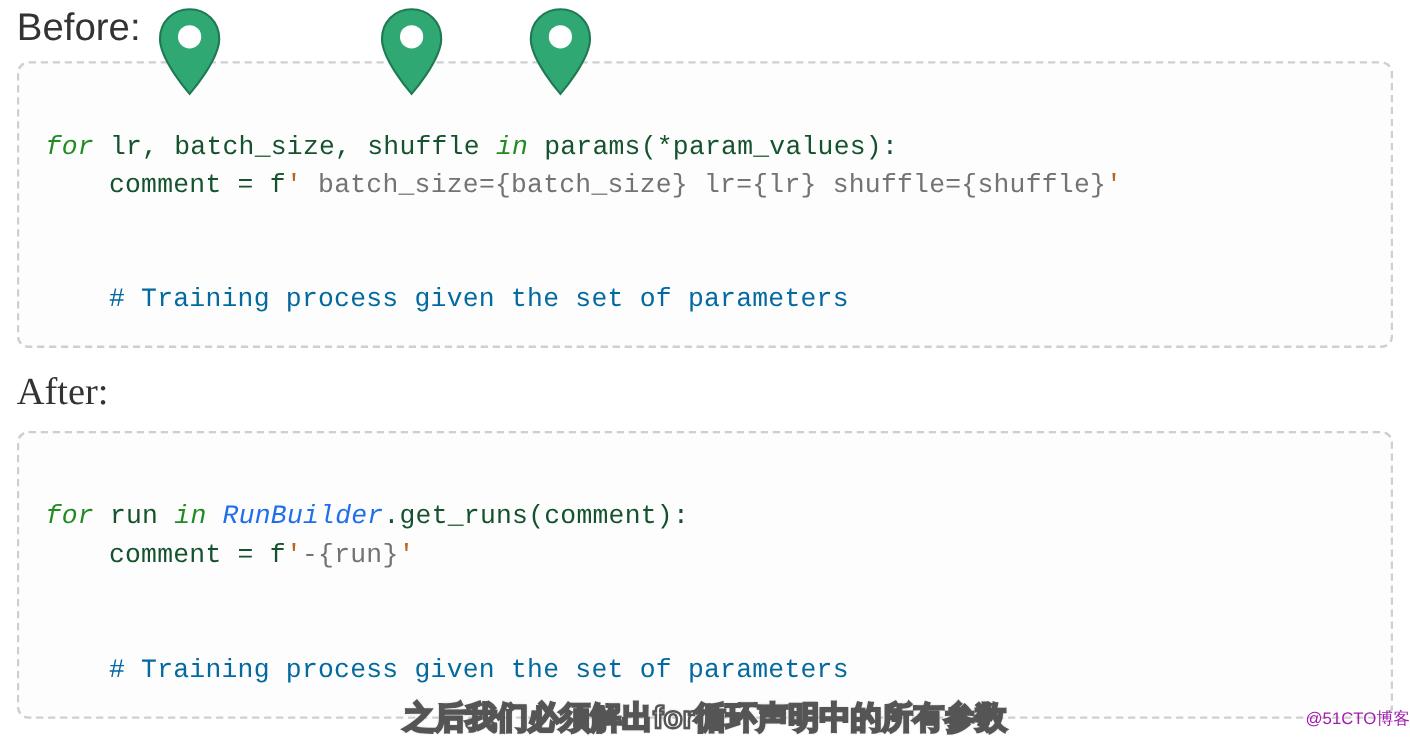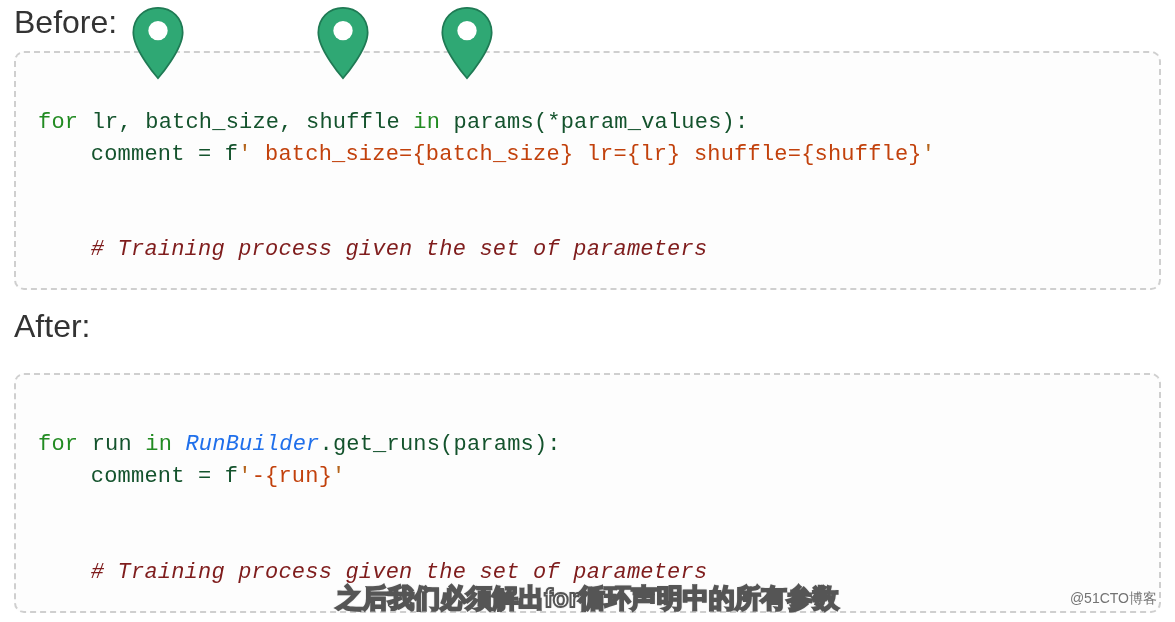--- a/index.html
+++ b/index.html
@@ -11,41 +11,41 @@
     position: relative;
     overflow: hidden;
   }
   .heading {
     font-size: 32px;
     color: #333;
     font-weight: 400;
     padding-left: 14px;
   }
   .h1 { margin-top: 4px; }
-  .h2 { margin-top: 18px; margin-bottom: 28px; }
+  .h2 { margin-top: 18px; margin-bottom: 14px; font-family: Liberation Serif, serif; }
   .code-block {
     margin: 10px 14px 8px 14px;
     padding: 22px 18px 22px 22px;
     border: 2px dashed #cfcfcf;
     border-radius: 10px;
     background: #fdfdfd;
     font-family: "Consolas", "Menlo", "Courier New", monospace;
     font-size: 22px;
     line-height: 1.45;
     white-space: pre;
     color: #333;
     letter-spacing: 0.2px;
   }
   .blank-line { height: 1.45em; }
-  .kw { color: #228b22; }         
+  .kw { color: #228b22; font-style: italic; }         
   .id { color: #14532d; }            
   .cls { color: #1f6feb; font-style: italic; }        
   .str { color: #b5651d; }        
-  .fstr { color: #c2410c; }     
-  .cmt { color: #7f1d1d; font-style: italic; }
+  .fstr { color: #737373; }     
+  .cmt { color: #0369a1; }
   .indent { display:inline-block; width: 4ch; }
 
   .pin-layer {
     position: absolute;
     top: 0; left: 0; width: 100%; height: 100%;
     pointer-events: none;
   }
   .pin {
     position: absolute;
     width: 54px;
@@ -64,42 +64,42 @@
     font-size: 26px;
     font-weight: 700;
     color: #ffffff;
     -webkit-text-stroke: 2px #555;
     text-shadow: 0 0 2px #555;
     font-family: "Microsoft YaHei", "SimHei", Arial, sans-serif;
     margin-top: 44px;
   }
   .watermark {
     position: absolute;
-    right: 18px;
+    right: 0;
     bottom: 14px;
-    color: #737373;
+    color: #a21caf;
     font-size: 14px;
   }
 </style>
 </head>
 <body>
 
 <div class="heading h1">Before:</div>
 
 <div class="code-block">
 <span><span class="kw">for</span> <span class="id">lr, batch_size, shuffle</span> <span class="kw">in</span> <span class="id">params(*param_values):</span></span>
 <span><span class="indent"></span><span class="id">comment = f</span><span class="str">'</span><span class="fstr"> batch_size={batch_size} lr={lr} shuffle={shuffle}</span><span class="str">'</span></span>
 <div class="blank-line"></div>
 <span><span class="indent"></span><span class="cmt"># Training process given the set of parameters</span></span>
 </div>
 
 <div class="heading h2">After:</div>
 
 <div class="code-block">
-<span><span class="kw">for</span> <span class="id">run</span> <span class="kw">in</span> <span class="cls">RunBuilder</span><span class="id">.get_runs(params):</span></span>
+<span><span class="kw">for</span> <span class="id">run</span> <span class="kw">in</span> <span class="cls">RunBuilder</span><span class="id">.get_runs(comment):</span></span>
 <span><span class="indent"></span><span class="id">comment = f</span><span class="str">'</span><span class="fstr">-{run}</span><span class="str">'</span></span>
 <div class="blank-line"></div>
 <span><span class="indent"></span><span class="cmt"># Training process given the set of parameters</span></span>
 </div>
 
 <div class="pin-layer" id="pin-layer">
     <div class="pin" style="left: 131px; top: 6px;">
 <svg viewBox="0 0 60 84">
   <path d="M30 2 C14 2 2 14 2 30 C2 50 30 82 30 82 C30 82 58 50 58 30 C58 14 46 2 30 2 Z" fill="#2fa874" stroke="#1f7a54" stroke-width="2"></path>
   <circle cx="30" cy="28" r="11" fill="#ffffff"></circle>

